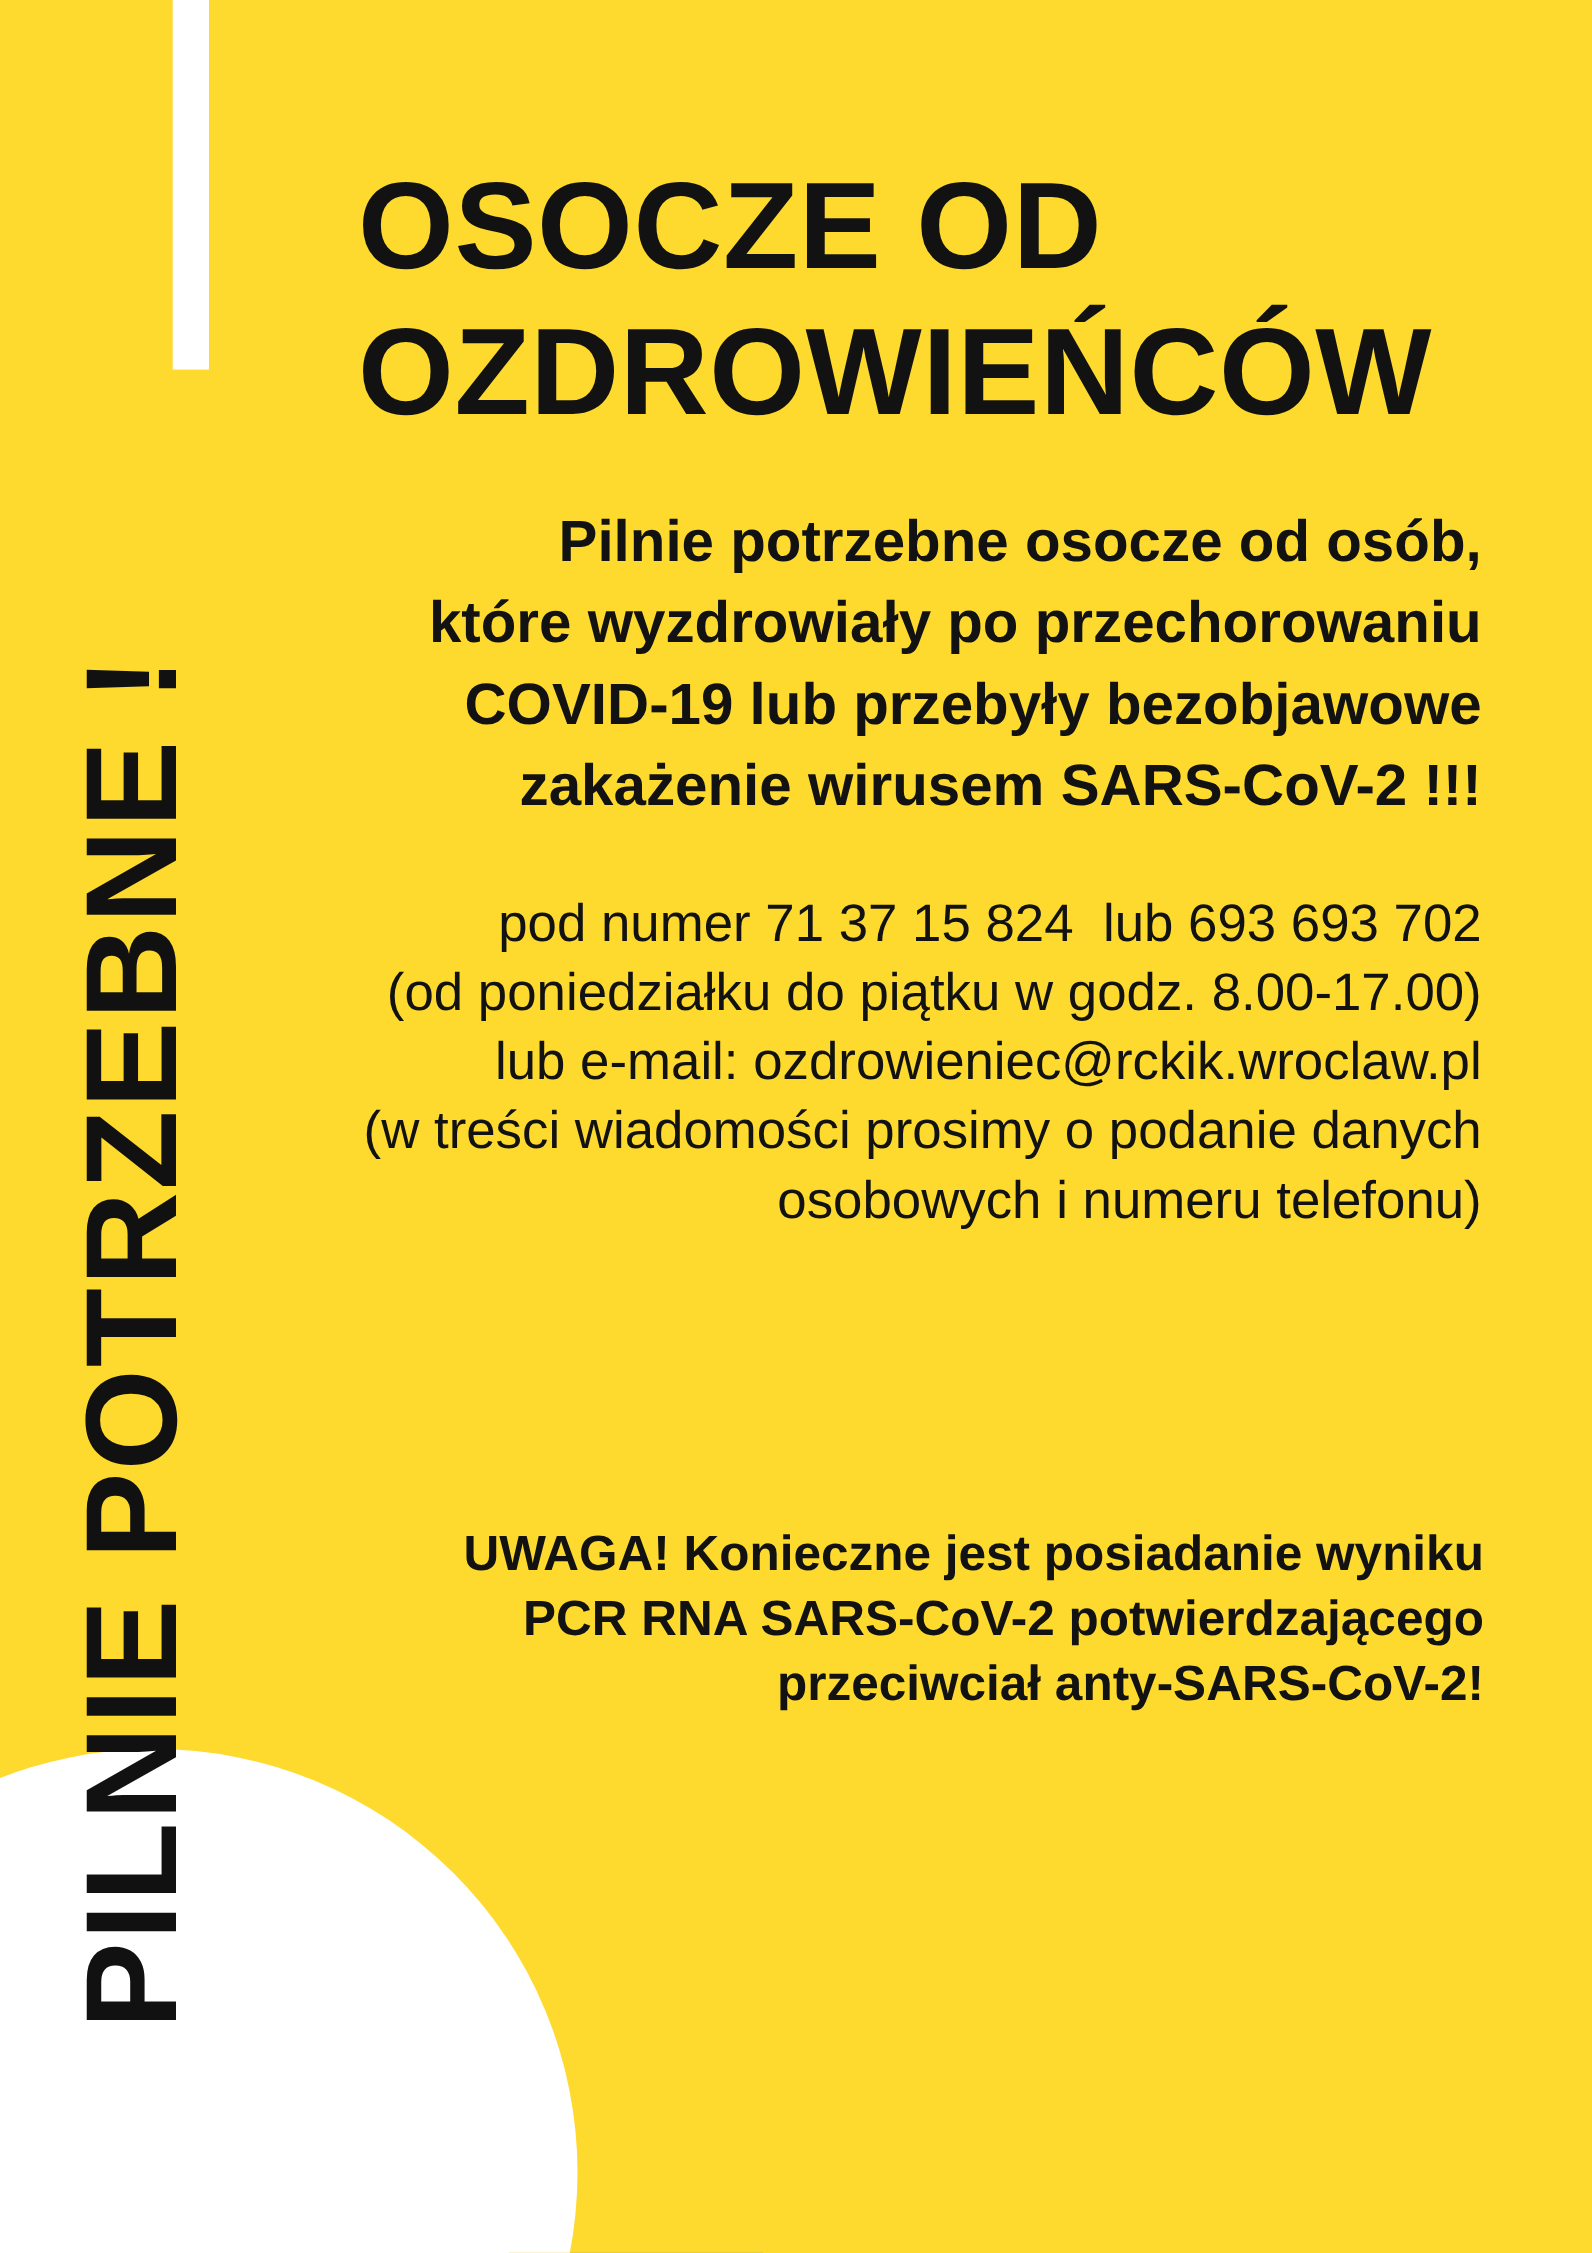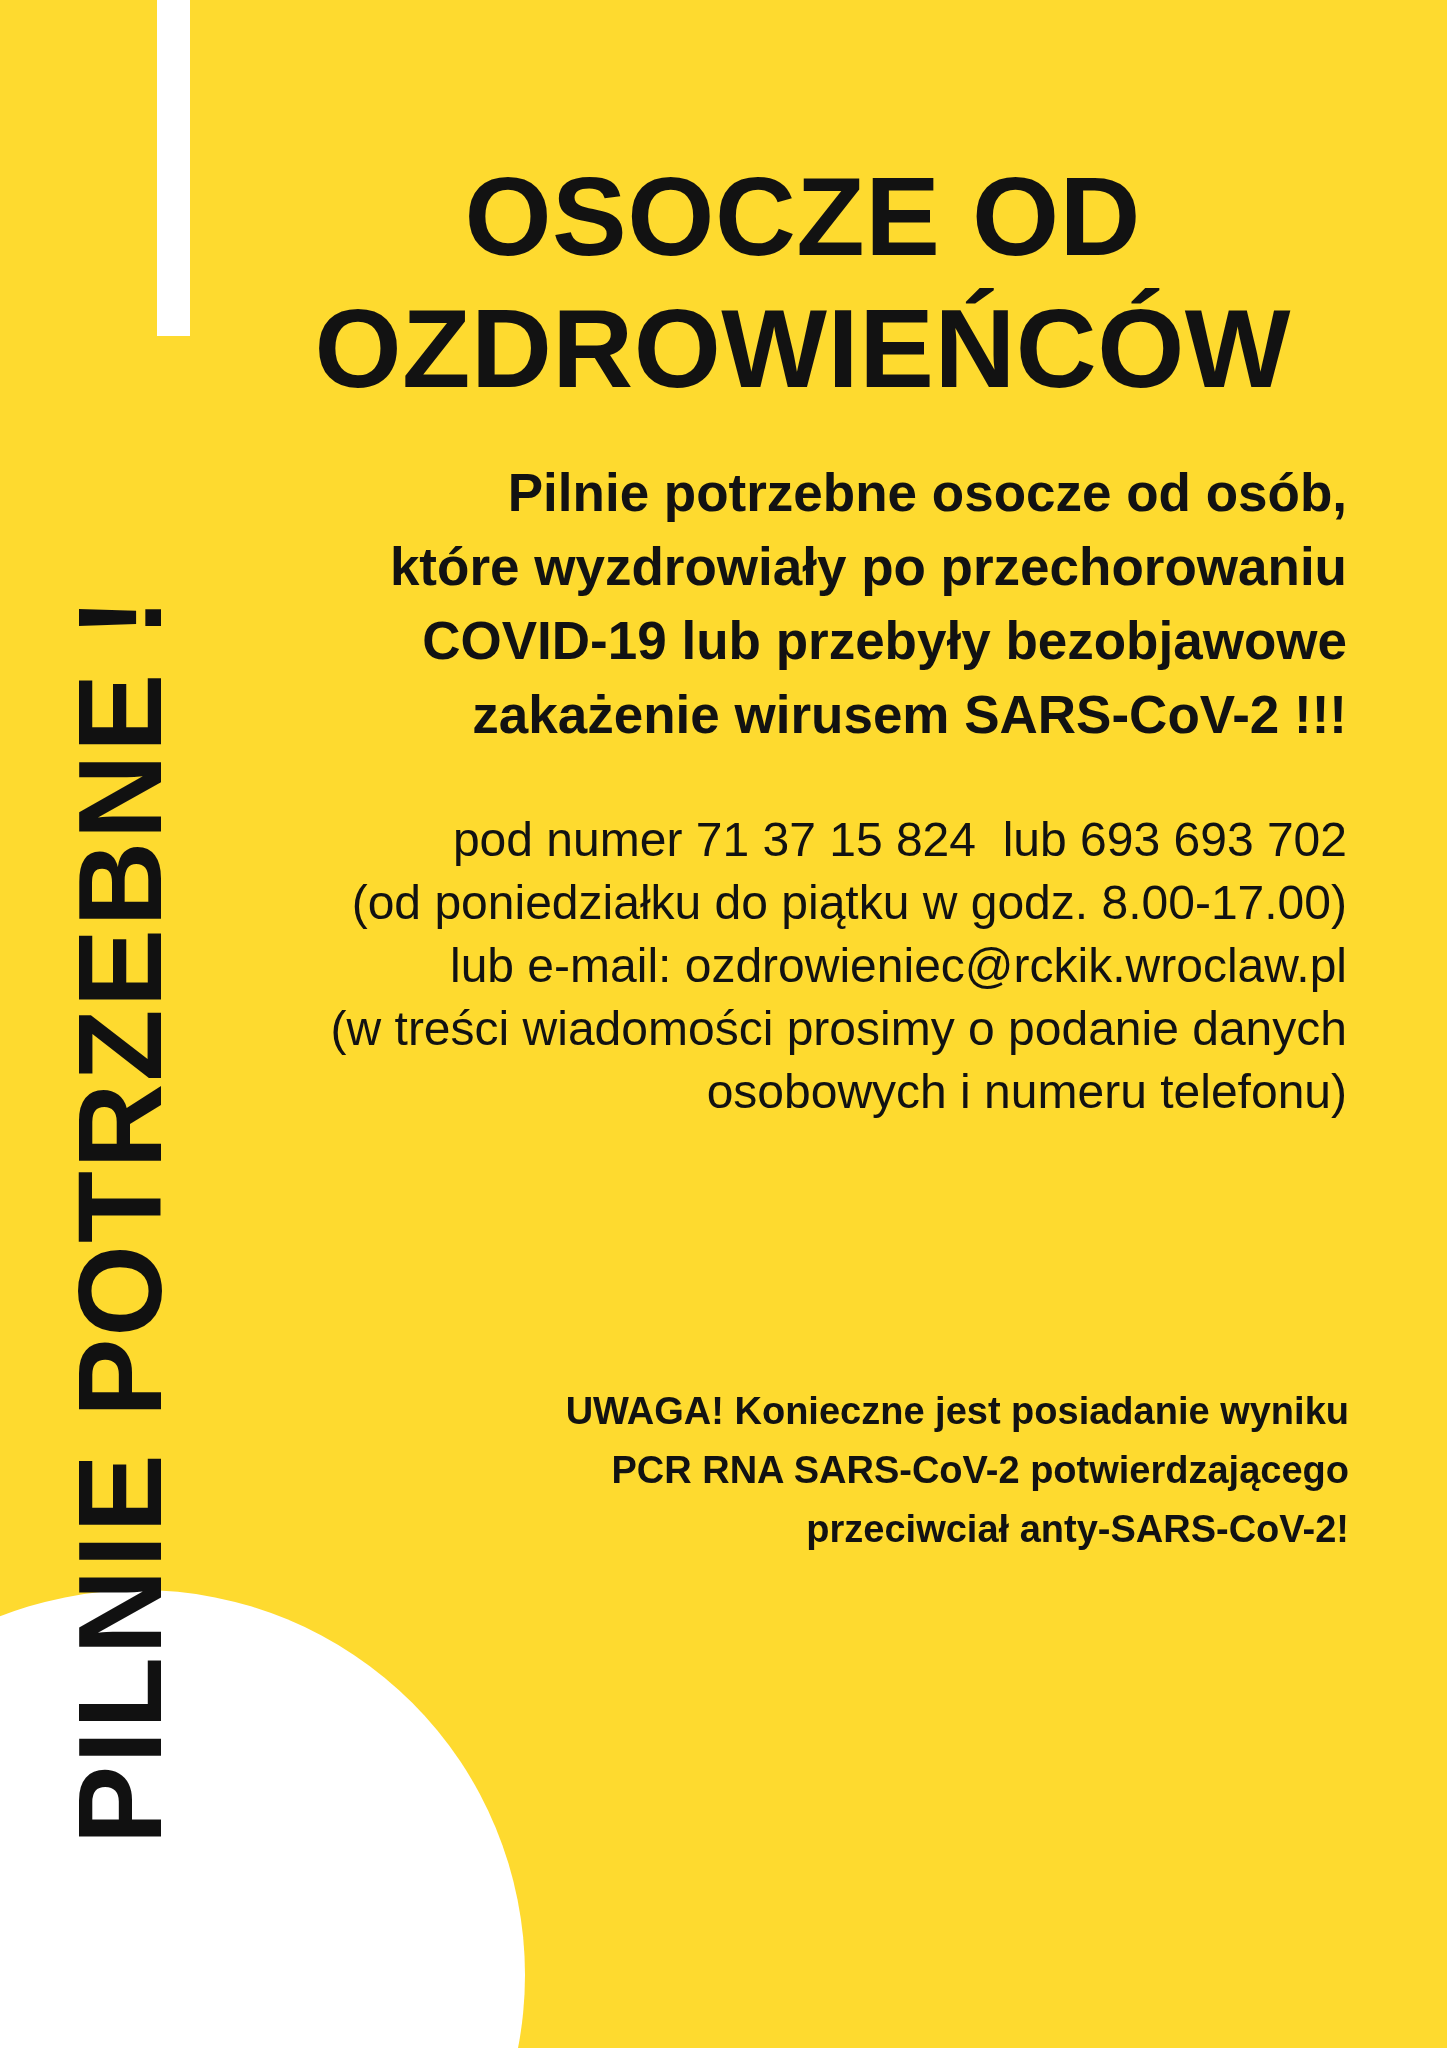--- a/index.html
+++ b/index.html
@@ -45,22 +45,22 @@
     font-weight: 800;
     letter-spacing: 2px;
     white-space: nowrap;
     color: #111111;
     z-index: 5;
   }
   .title {
     position: absolute;
     top: 140px;
     right: 145px;
-    margin: 11px;
-    text-align: center;
+    margin: 0;
+    text-align: left;
     font-size: 112px;
     font-weight: 800;
     line-height: 132px;
     letter-spacing: 0.5px;
     color: #121212;
     z-index: 4;
   }
   .title span { display: block; }
   .intro {
     position: absolute;
@@ -83,21 +83,21 @@
     line-height: 63px;
     color: #121212;
     z-index: 4;
   }
   .contact div { white-space: pre-wrap; }
   .warning {
     position: absolute;
     top: 1382px;
     right: 98px;
     text-align: right;
-    font-size: 38px;
+    font-size: 45px;
     font-weight: 700;
     line-height: 59px;
     color: #121212;
     z-index: 4;
   }
 </style>
 </head>
 <body>
 
 <div class="poster">

